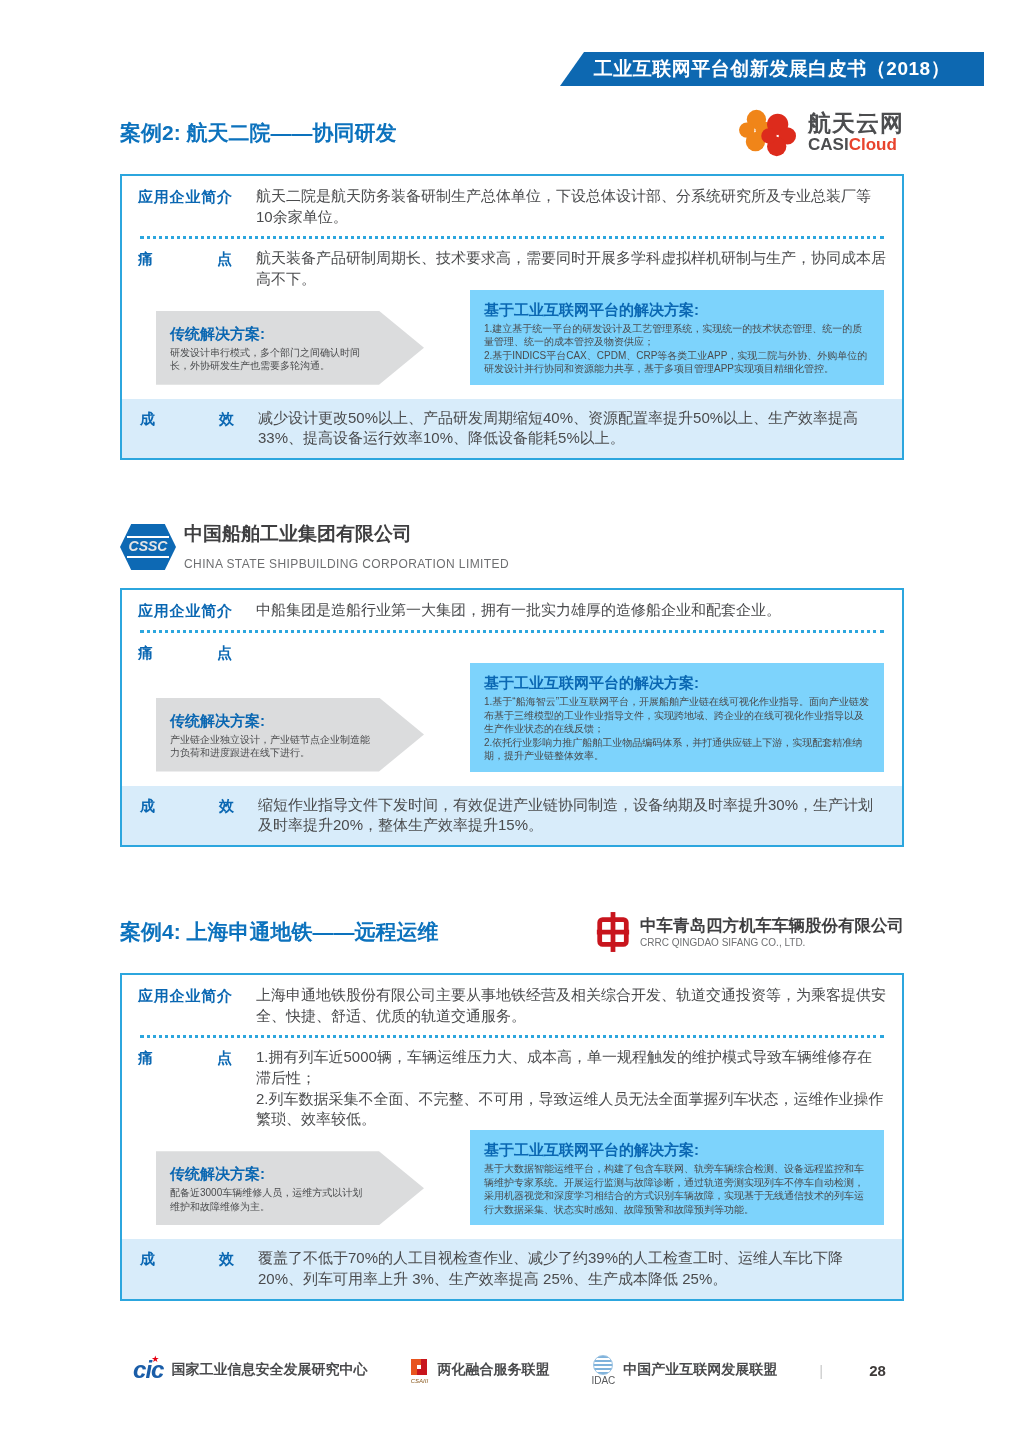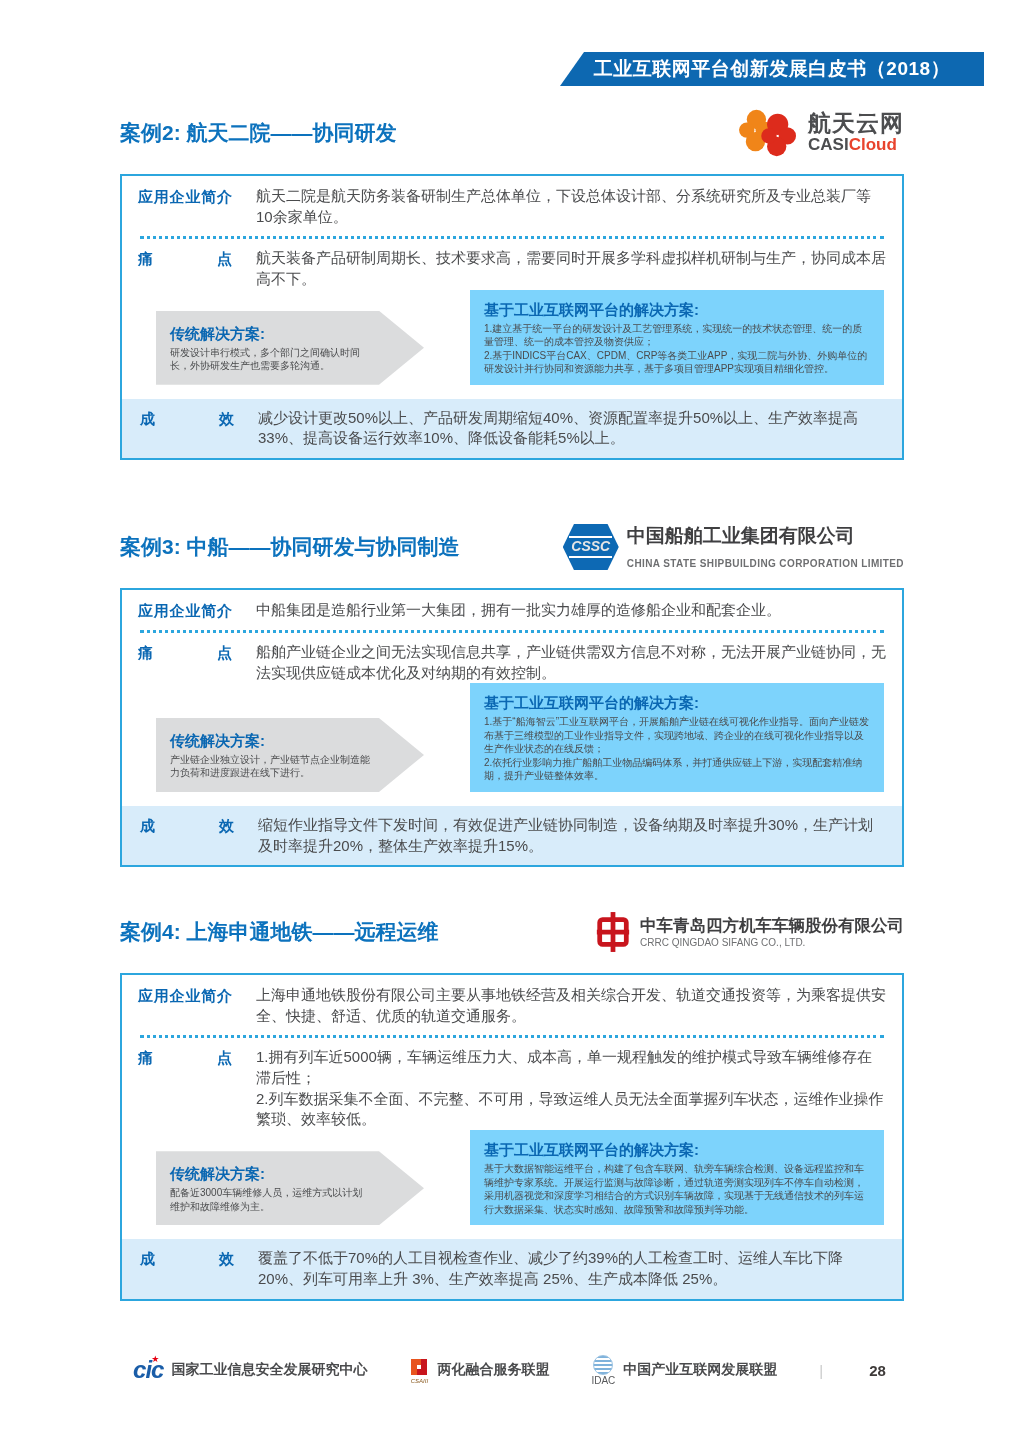--- a/index.html
+++ b/index.html
@@ -75,21 +75,21 @@
     width:56px; height:46px; flex-shrink:0;
     background:#0D69B4;
     clip-path:polygon(20% 0,80% 0,100% 50%,80% 100%,20% 100%,0 50%);
     display:flex; align-items:center; justify-content:center;
   }
   .cssc-hex span {
     color:#e5e5e5; font-style:italic; font-weight:bold; font-size:14px;
     border-top:2px solid #fff; border-bottom:2px solid #fff; padding:0 2px; line-height:1.25;
   }
   .cssc-cn { font-size:19px; font-weight:bold; color:#3F3F41; line-height:1.2; }
-  .cssc-en { font-size:10px; color:#6E6F71; letter-spacing:.4px; margin-top:11px;font-weight:bold; }
+  .cssc-en { font-size:12px; color:#6E6F71; letter-spacing:.4px; margin-top:11px; }
 
   .crrc-cn { font-size:16.5px; font-weight:bold; color:#3F3F41; line-height:1.2; }
   .crrc-en { font-size:10px; color:#6E6F71; margin-top:2px; }
 
   
   .footer {
     position:absolute; left:0; right:0; top:1352px; height:36px;
     display:flex; align-items:center; justify-content:center; gap:42px;
   }
   .org { display:flex; align-items:center; gap:8px; }
@@ -165,40 +165,38 @@
       </div>
       <div class="effect-strip">
         <span class="row-label">成效</span>
         <span class="row-text">减少设计更改50%以上、产品研发周期缩短40%、资源配置率提升50%以上、生产效率提高33%、提高设备运行效率10%、降低设备能耗5%以上。</span>
       </div>
     </div>
   </div>
 
   <div class="case-section case3">
     <div class="case-head">
-      <div class="case-title">案例3: 中船——协同研发与协同制造</div>
       <div class="logo-block">
         <div class="cssc-hex">
           <span>CSSC</span>
         </div>
         <div class="logo-text-col">
           <span class="cssc-cn">中国船舶工业集团有限公司</span>
           <span class="cssc-en">CHINA STATE SHIPBUILDING CORPORATION LIMITED</span>
         </div>
       </div>
     </div>
     <div class="case-box">
       <div class="row">
         <span class="row-label">应用企业简介</span>
         <span class="row-text">中船集团是造船行业第一大集团，拥有一批实力雄厚的造修船企业和配套企业。</span>
       </div>
       <div class="dotted"></div>
       <div class="row">
         <span class="row-label">痛点</span>
-        <span class="row-text">船舶产业链企业之间无法实现信息共享，产业链供需双方信息不对称，无法开展产业链协同，无法实现供应链成本优化及对纳期的有效控制。</span>
       </div>
       <div class="solutions">
         <div class="trad-box">
           <div class="sol-head">传统解决方案:</div>
           <div class="sol-text">产业链企业独立设计，产业链节点企业制造能力负荷和进度跟进在线下进行。</div>
         </div>
         <div class="chevron"></div>
         <div class="plat-box">
           <div class="sol-head">基于工业互联网平台的解决方案:</div>
           <div class="sol-text multiline">1.基于“船海智云”工业互联网平台，开展船舶产业链在线可视化作业指导。面向产业链发布基于三维模型的工业作业指导文件，实现跨地域、跨企业的在线可视化作业指导以及生产作业状态的在线反馈；

